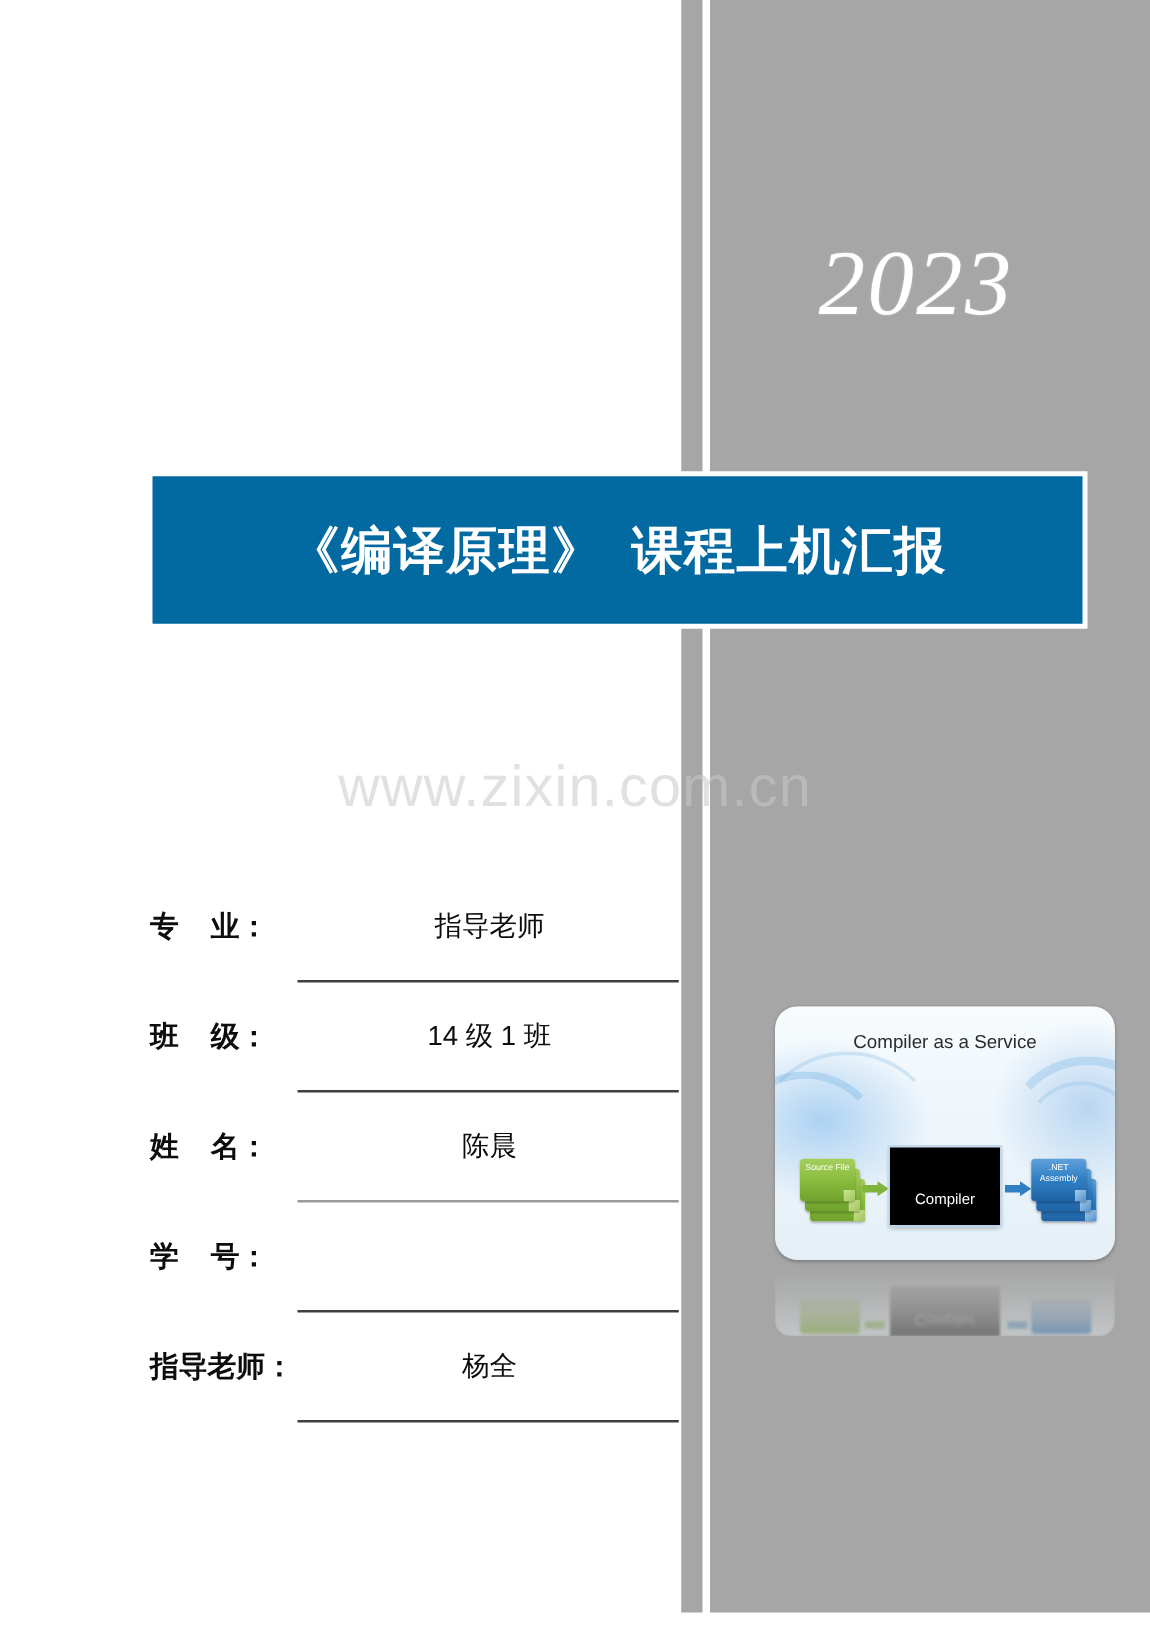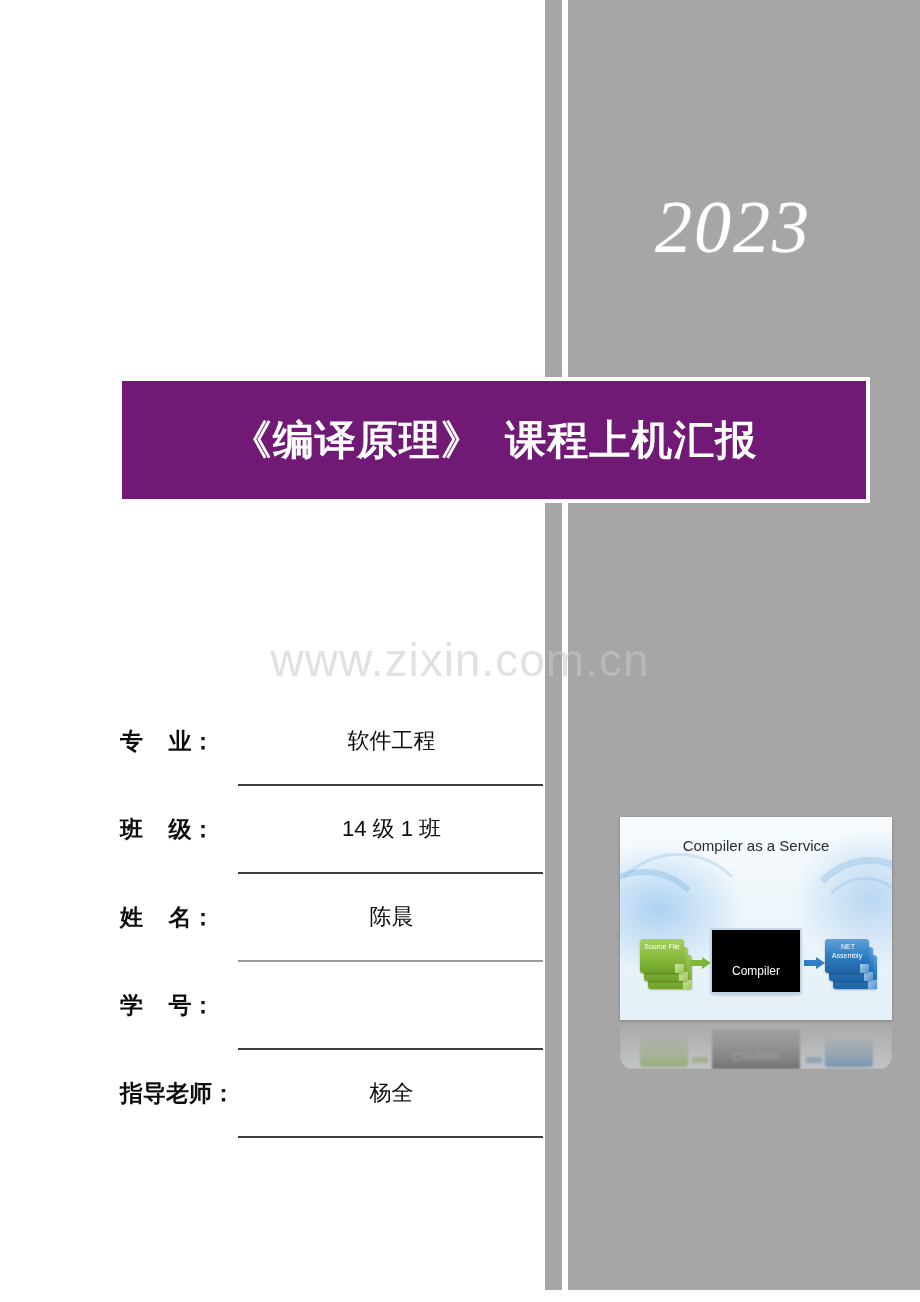--- a/index.html
+++ b/index.html
@@ -50,21 +50,21 @@
     text-shadow: 0 0 2px rgba(255,255,255,.35);
   }
 
   
   #title-bar {
     position: absolute;
     left: 122px;
     top: 381px;
     width: 744px;
     height: 118px;
-    background: #701a75;
+    background: #0369a1;
     box-shadow: 0 0 0 4px #ffffff;
     display: flex;
     align-items: center;
     justify-content: center;
   }
   #title-text {
     color: #ffffff;
     font-family: "Liberation Serif", "DejaVu Serif", serif;
     font-weight: bold;
     font-size: 41px;
@@ -79,21 +79,20 @@
     left: 0;
     top: 600px;
     width: 920px;
     text-align: center;
     font-size: 46px;
     line-height: 58px;
     letter-spacing: 1px;
     color: rgba(200,200,200,0.55);
     font-family: "Liberation Sans", "DejaVu Sans", sans-serif;
     pointer-events: none;
-    margin-top: 31px;
   }
 
   
   #fields {
     position: absolute;
     left: 120px;
     top: 716px;
     width: 425px;
   }
   .field-row {
@@ -138,24 +137,24 @@
   #diagram-wrap {
     position: absolute;
     left: 620px;
     top: 805px;
     width: 272px;
     height: 260px;
   }
   #diagram-card {
     position: absolute;
     left: 0;
-    top: 12px;
+    top: 0;
     width: 272px;
     height: 203px;
-    border-radius: 0;
+    border-radius: 18px;
     overflow: hidden;
     background:
       radial-gradient(120px 90px at 14% 45%, rgba(120,180,235,.55), rgba(120,180,235,0) 72%),
       radial-gradient(110px 100px at 92% 40%, rgba(120,175,230,.45), rgba(120,175,230,0) 70%),
       linear-gradient(180deg, #f7fbfd 0%, #eef6fb 45%, #e4eff7 100%);
     box-shadow: 0 1px 3px rgba(0,0,0,.25);
   }
   .swirl {
     position: absolute;
     border: 2px solid rgba(95,165,220,.30);
@@ -322,21 +321,21 @@
 <div id="title-bar">
   <div id="title-text">《编译原理》  课程上机汇报</div>
 </div>
 
 <div id="watermark">www.zixin.com.cn</div>
 
 <div id="fields">
 
   <div class="field-row">
     <div class="field-label">专    业：</div>
-    <div class="field-value">软件工程</div>
+    <div class="field-value">指导老师</div>
     <div class="field-underline"></div>
   </div>
 
   <div class="field-row">
     <div class="field-label">班    级：</div>
     <div class="field-value">14 级 1 班</div>
     <div class="field-underline"></div>
   </div>
 
   <div class="field-row">

